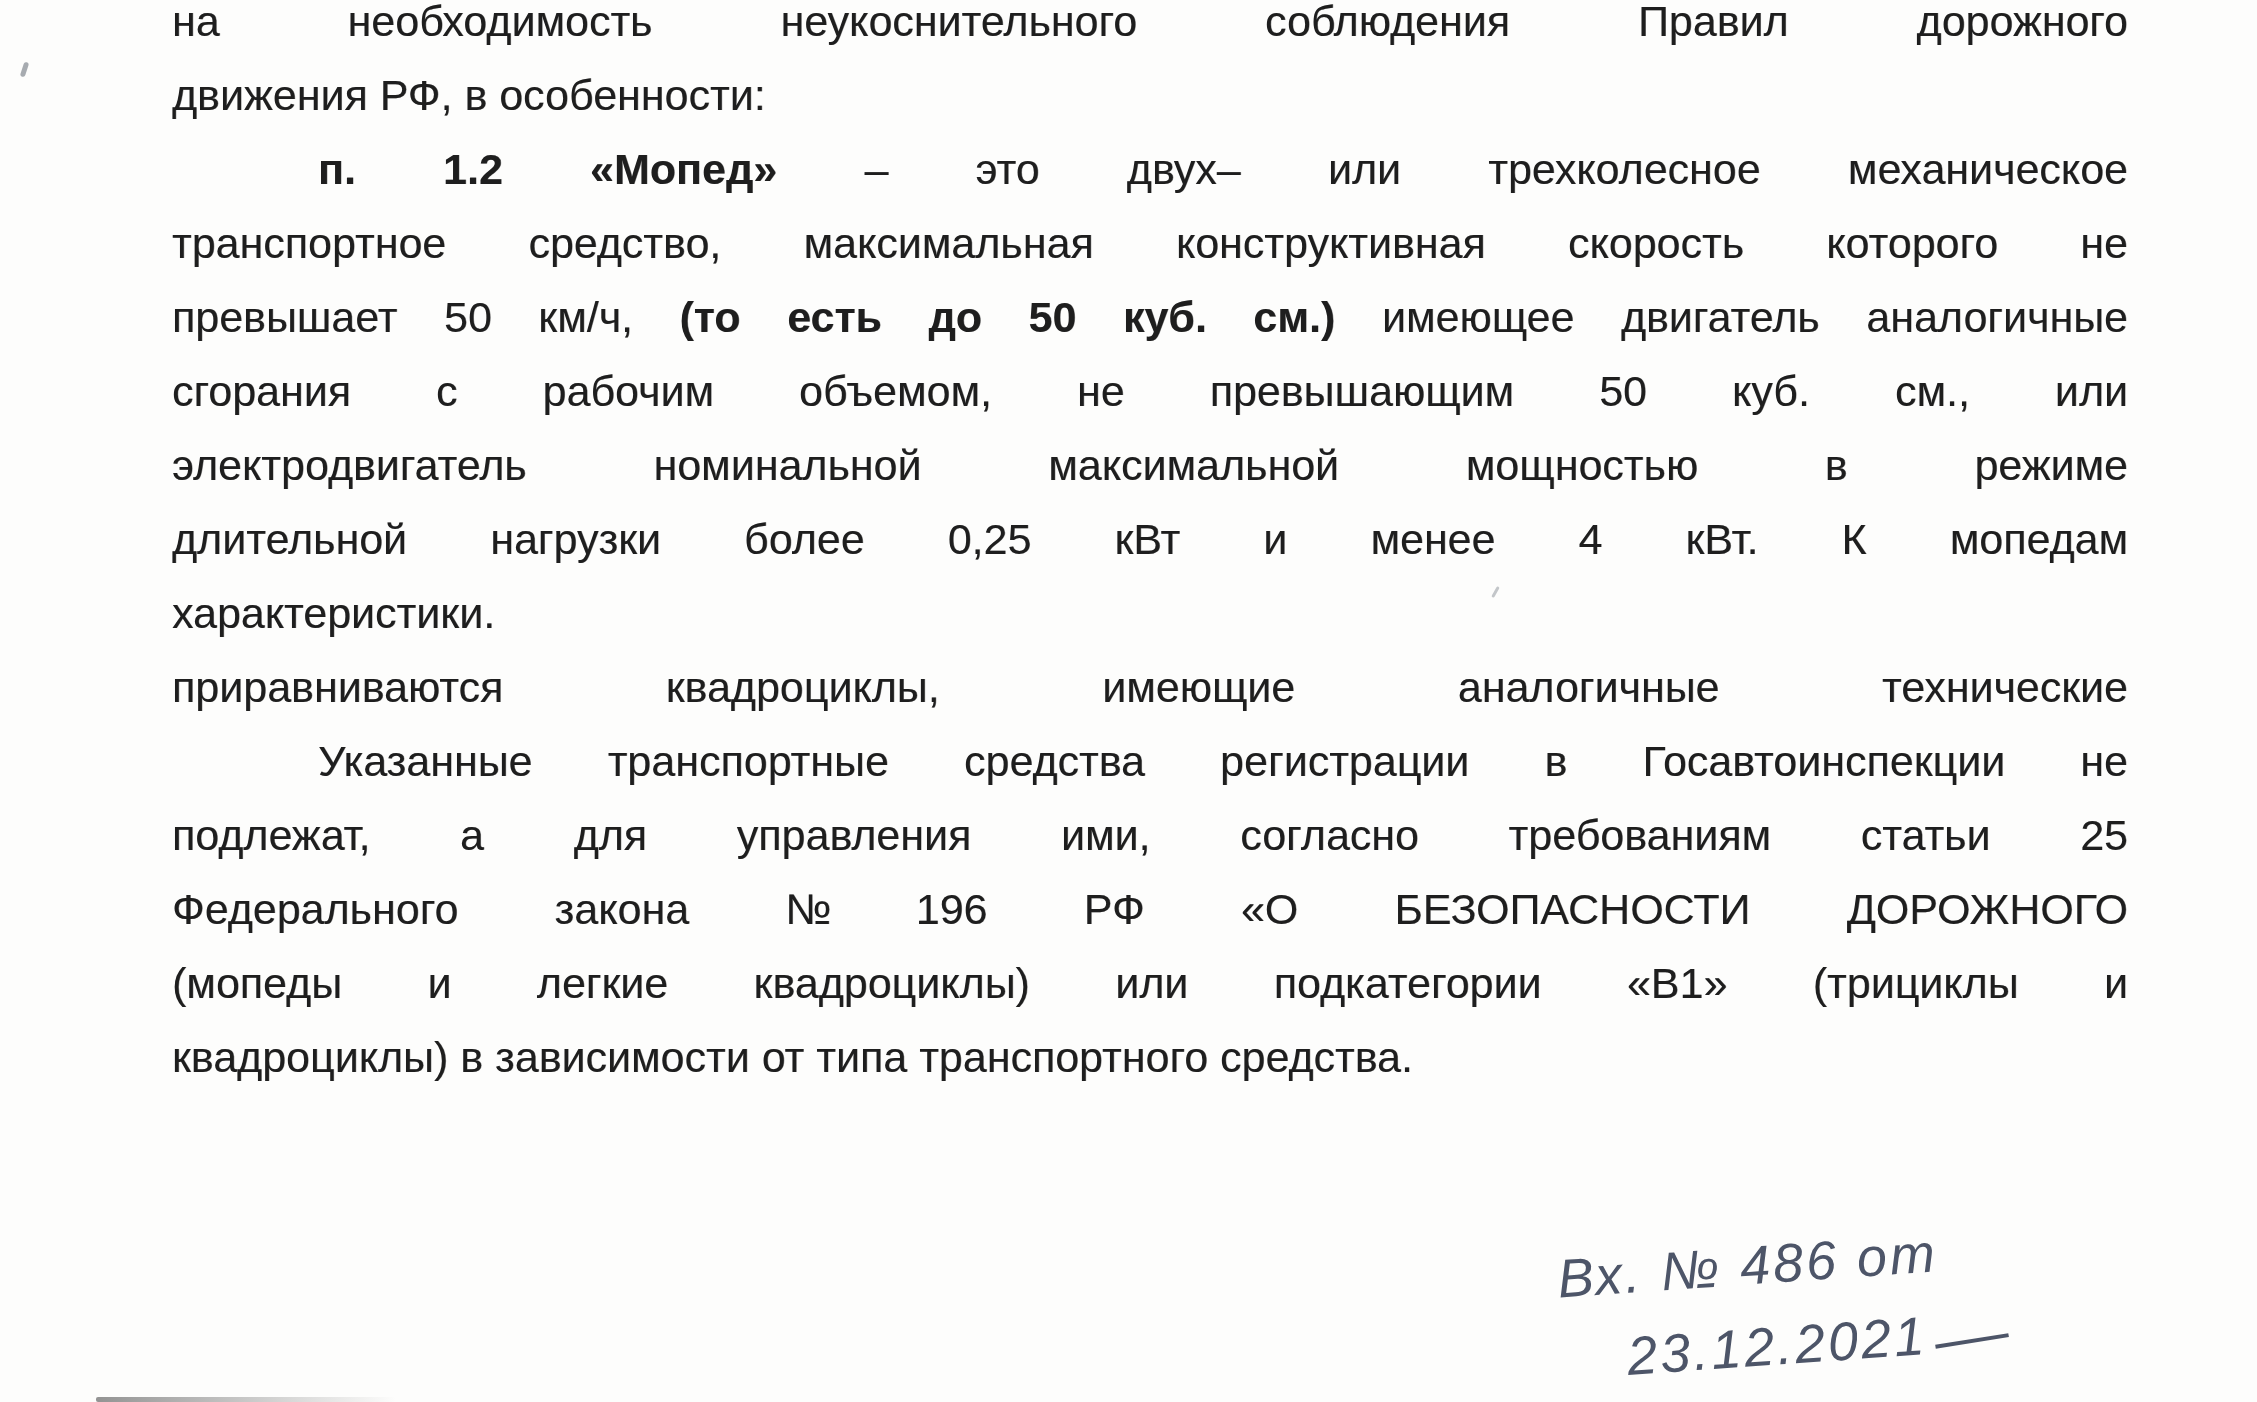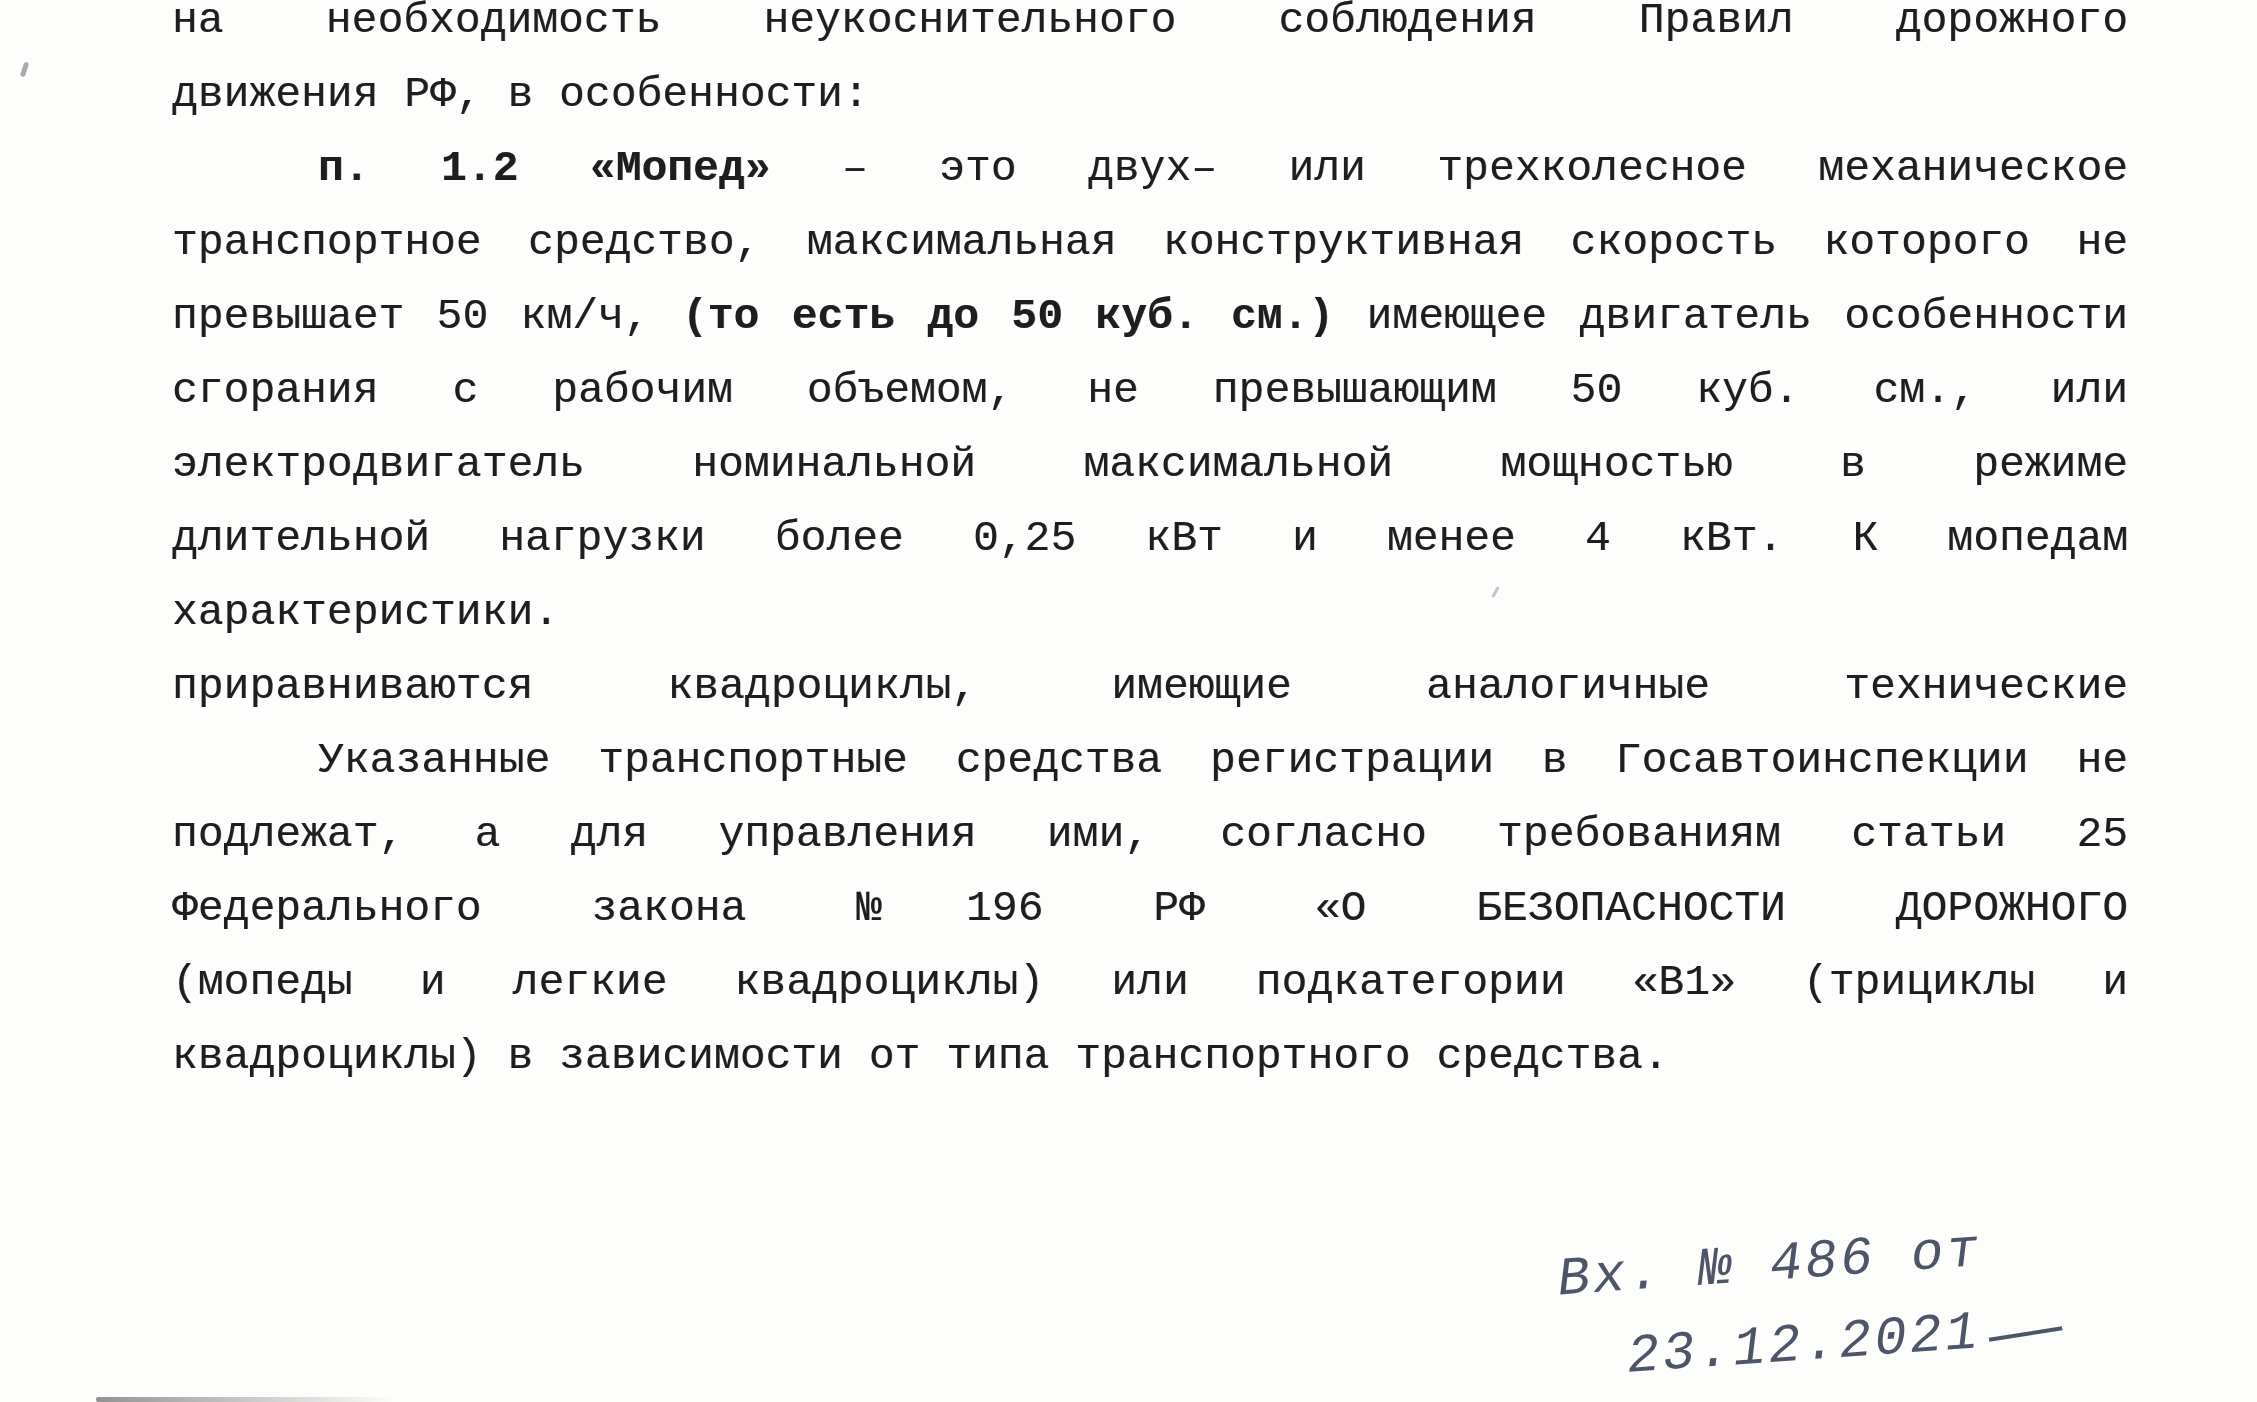--- a/index.html
+++ b/index.html
@@ -6,21 +6,21 @@
     margin: 0;
     padding: 0;
     background: #ffffff;
   }
   .page {
     position: relative;
     width: 2257px;
     height: 1402px;
     background: #fdfdfc;
     overflow: hidden;
-    font-family: Liberation Mono, monospace;
+    font-family: Liberation Sans, sans-serif;
     color: #1e1e1e;
   }
   .text-block {
     position: absolute;
     left: 172px;
     top: -16px;
     width: 1956px;
   }
   .line {
     height: 74px;
@@ -99,21 +99,21 @@
 </head>
 <body>
 
 <div class="page">
 
   <div class="text-block">
       <div class="line justify"><span class="seg">на необходимость неукоснительного соблюдения Правил дорожного</span></div>
       <div class="line left"><span class="seg">движения РФ, в особенности:</span></div>
       <div class="line justify indent"><span class="seg bold">п. 1.2 «Мопед»</span><span class="seg"> – это двух– или трехколесное механическое</span></div>
       <div class="line justify"><span class="seg">транспортное средство, максимальная конструктивная скорость которого не</span></div>
-      <div class="line justify"><span class="seg">превышает 50 км/ч, </span><span class="seg bold">(то есть до 50 куб. см.)</span><span class="seg"> имеющее двигатель особенности</span></div>
+      <div class="line justify"><span class="seg">превышает 50 км/ч, </span><span class="seg bold">(то есть до 50 куб. см.)</span><span class="seg"> имеющее двигатель аналогичные</span></div>
       <div class="line justify"><span class="seg">сгорания с рабочим объемом, не превышающим 50 куб. см., или</span></div>
       <div class="line justify"><span class="seg">электродвигатель номинальной максимальной мощностью в режиме</span></div>
       <div class="line justify"><span class="seg">длительной нагрузки более 0,25 кВт и менее 4 кВт. К мопедам</span></div>
       <div class="line left"><span class="seg">характеристики.</span></div>
       <div class="line justify"><span class="seg">приравниваются квадроциклы, имеющие аналогичные технические</span></div>
       <div class="line justify indent"><span class="seg">Указанные транспортные средства регистрации в Госавтоинспекции не</span></div>
       <div class="line justify"><span class="seg">подлежат, а для управления ими, согласно требованиям статьи 25</span></div>
       <div class="line justify"><span class="seg">Федерального закона №196 РФ «О БЕЗОПАСНОСТИ ДОРОЖНОГО</span></div>
       <div class="line justify"><span class="seg">(мопеды и легкие квадроциклы) или подкатегории «В1» (трициклы и</span></div>
       <div class="line left"><span class="seg">квадроциклы) в зависимости от типа транспортного средства.</span></div>

